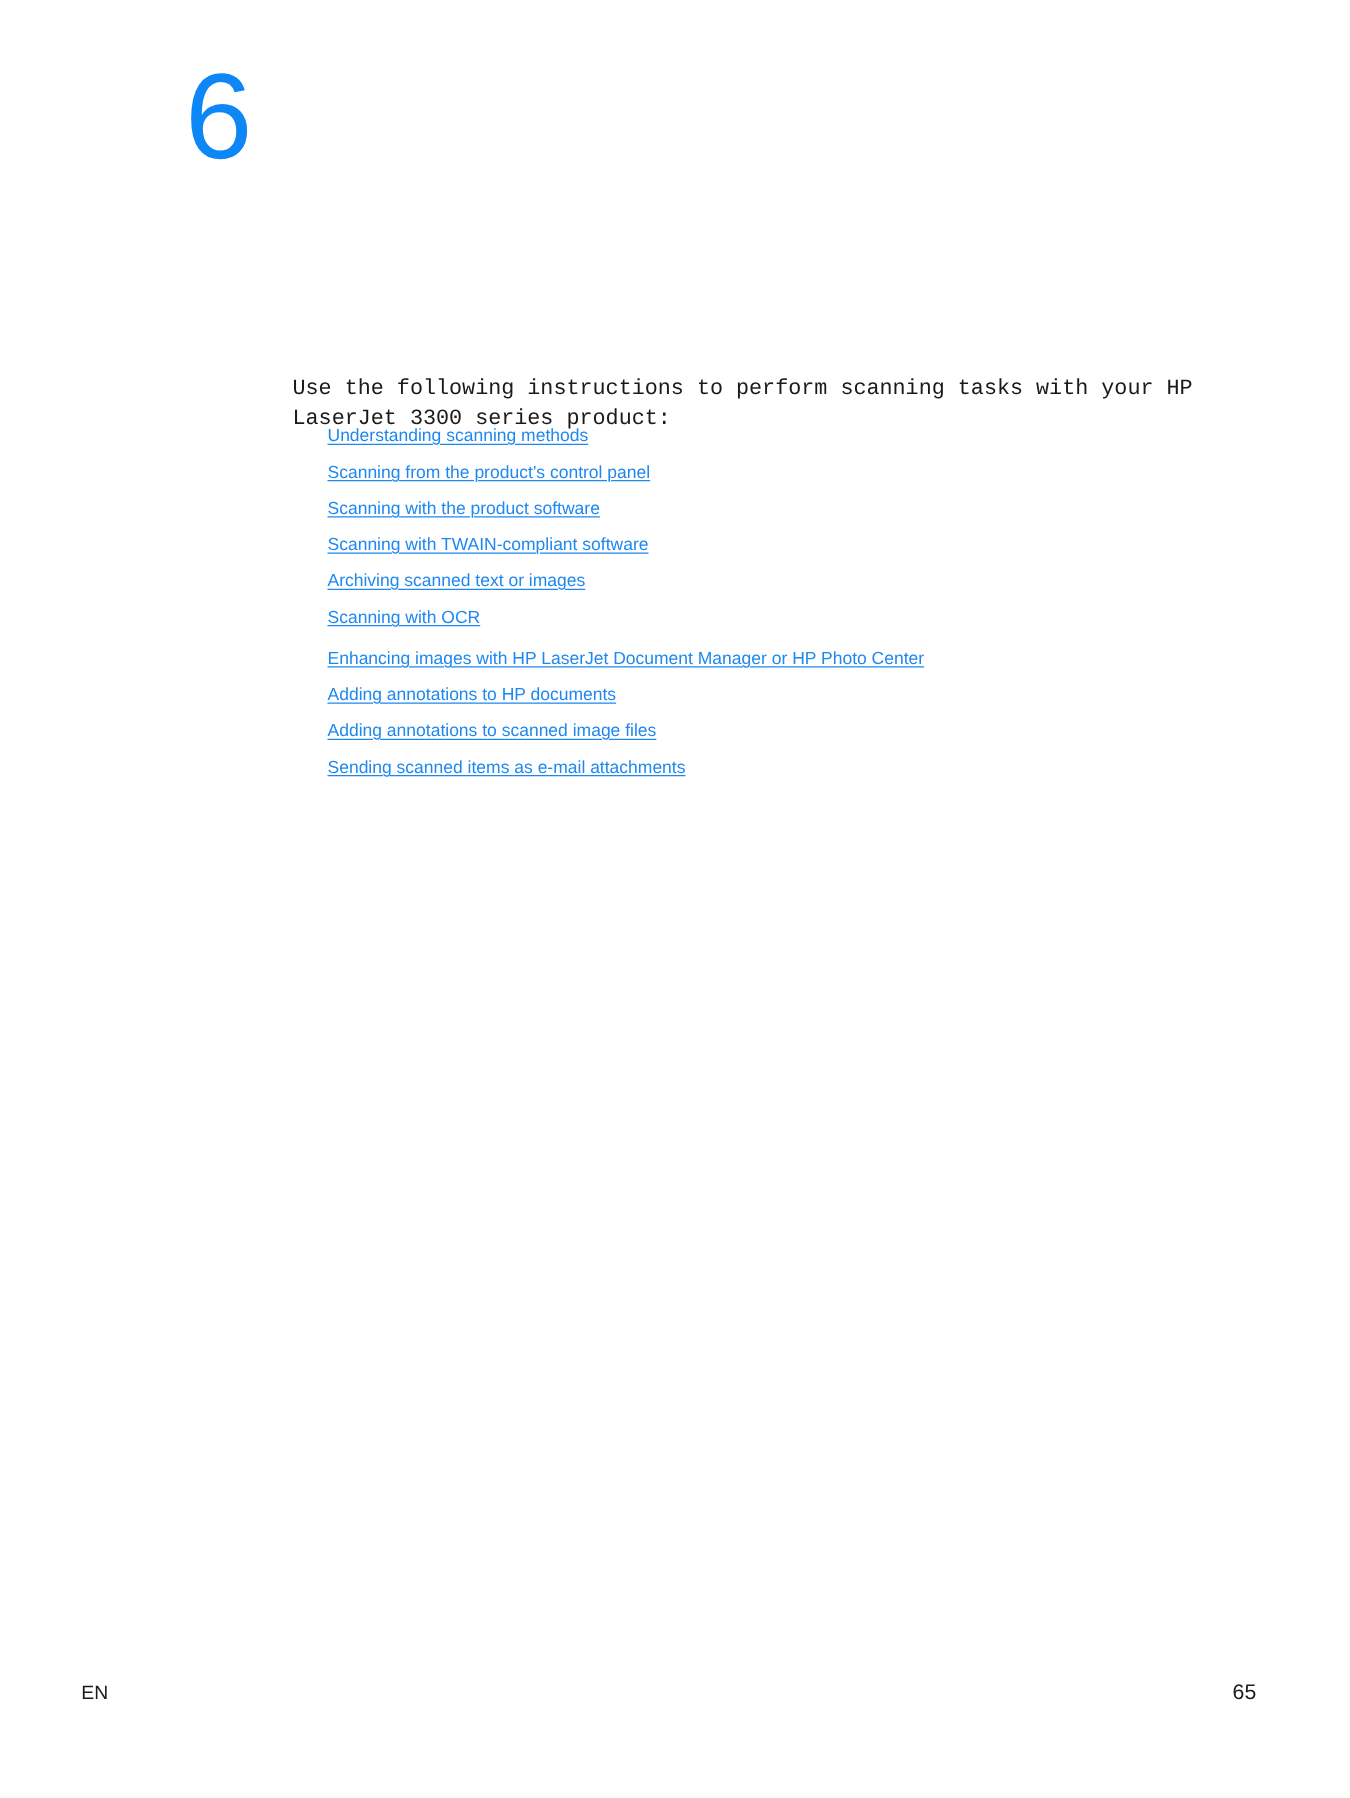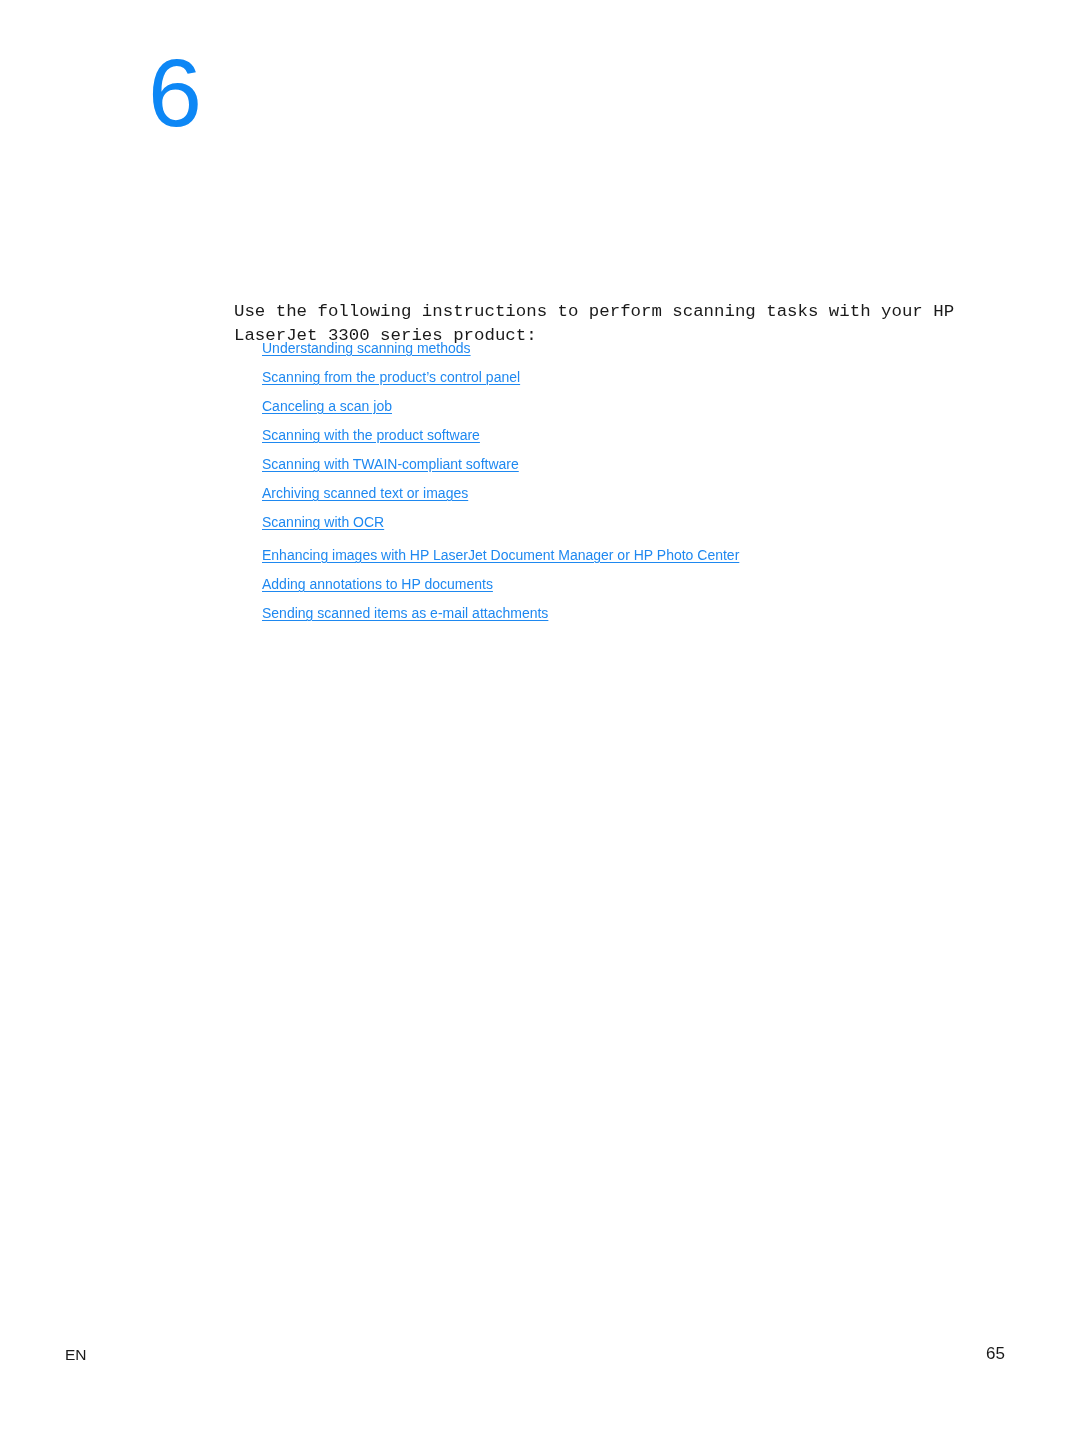--- a/index.html
+++ b/index.html
@@ -121,41 +121,41 @@
   <p class="intro">Use the following instructions to perform scanning tasks with your HP LaserJet 3300 series product:</p>
 
   <ul class="toc-list">
     <li class="toc-item">
       <a class="toc-link">Understanding scanning methods</a>
     </li>
     <li class="toc-item">
       <a class="toc-link">Scanning from the product’s control panel</a>
     </li>
     <li class="toc-item">
-      <a class="toc-link">Canceling a scan job</a>
-    </li>
-    <li class="toc-item">
       <a class="toc-link">Scanning with the product software</a>
     </li>
     <li class="toc-item">
       <a class="toc-link">Scanning with TWAIN-compliant software</a>
     </li>
     <li class="toc-item">
       <a class="toc-link">Archiving scanned text or images</a>
     </li>
     <li class="toc-item">
       <a class="toc-link">Scanning with OCR</a>
     </li>
     <li class="toc-item gap-before">
       <a class="toc-link">Enhancing images with HP LaserJet Document Manager or HP Photo Center</a>
     </li>
     <li class="toc-item">
       <a class="toc-link">Adding annotations to HP documents</a>
     </li>
     <li class="toc-item">
+      <a class="toc-link">Adding annotations to scanned image files</a>
+    </li>
+    <li class="toc-item">
       <a class="toc-link">Sending scanned items as e-mail attachments</a>
     </li>
   </ul>
 
   <div class="footer">
     <span class="footer-locale">EN</span>
     <span class="footer-page">65</span>
   </div>
 
 </div>

